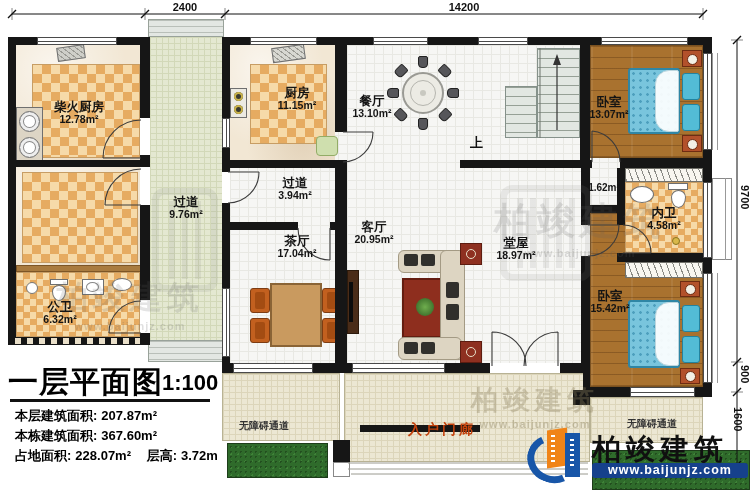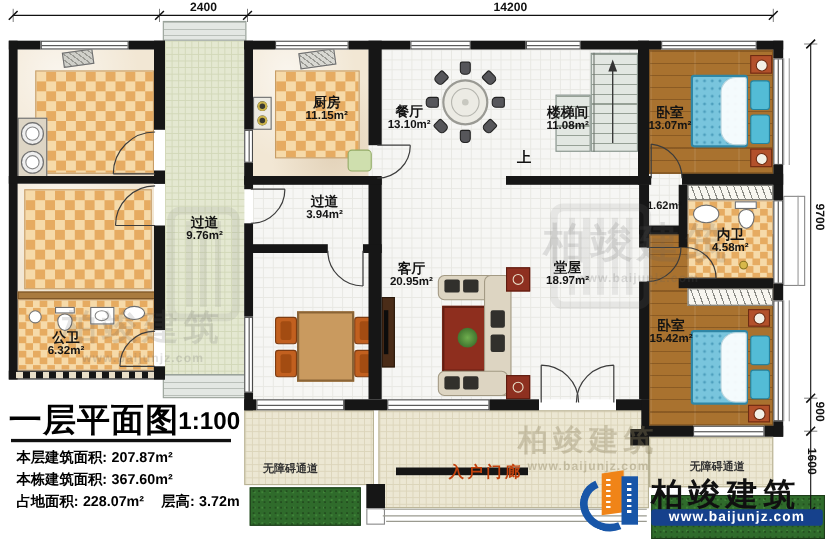--- a/index.html
+++ b/index.html
@@ -266,49 +266,53 @@
   </div>
   <div class="wm" style="left:440px;top:196px;width:280px;">
     <span class="big" style="font-size:38px;">柏竣建筑</span>
     <span class="small">www.baijunjz.com</span>
   </div>
   <div class="wm" style="left:420px;top:382px;width:230px;color:rgba(140,130,95,.35);">
     <span class="big" style="font-size:27px;">柏竣建筑</span>
     <span class="small" style="color:rgba(140,130,95,.4);">www.baijunjz.com</span>
   </div>
 
+  <div class="rlabel" style="left:29px;top:100px;">
+    <span class="nm">柴火厨房</span>
+      <span class="ar">12.78m²</span>
+    </div>
   <div class="rlabel" style="left:10px;top:300px;">
     <span class="nm">公卫</span>
       <span class="ar">6.32m²</span>
     </div>
   <div class="rlabel" style="left:136px;top:195px;">
     <span class="nm">过道</span>
       <span class="ar">9.76m²</span>
     </div>
   <div class="rlabel" style="left:247px;top:86px;">
     <span class="nm">厨房</span>
       <span class="ar">11.15m²</span>
     </div>
   <div class="rlabel" style="left:322px;top:94px;">
     <span class="nm">餐厅</span>
       <span class="ar">13.10m²</span>
     </div>
-  <div class="rlabel" style="left:466px;top:95px;">
-    <span class="nm">楼梯间</span>
-      <span class="ar">11.08m²</span>
-    </div>
   <div class="rlabel" style="left:559px;top:95px;">
     <span class="nm">卧室</span>
       <span class="ar">13.07m²</span>
     </div>
   <div class="rlabel" style="left:245px;top:176px;">
     <span class="nm">过道</span>
       <span class="ar">3.94m²</span>
     </div>
-  <div class="rlabel" style="left:324px;top:237px;">
+  <div class="rlabel" style="left:247px;top:234px;">
+    <span class="nm">茶厅</span>
+      <span class="ar">17.04m²</span>
+    </div>
+  <div class="rlabel" style="left:324px;top:220px;">
     <span class="nm">客厅</span>
       <span class="ar">20.95m²</span>
     </div>
   <div class="rlabel" style="left:466px;top:236px;">
     <span class="nm">堂屋</span>
       <span class="ar">18.97m²</span>
     </div>
   <div class="rlabel" style="left:614px;top:206px;">
     <span class="nm">内卫</span>
       <span class="ar">4.58m²</span>

